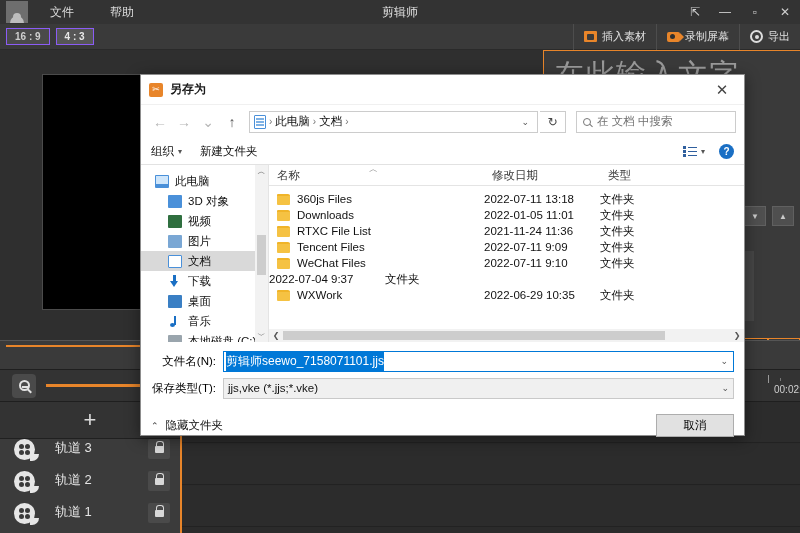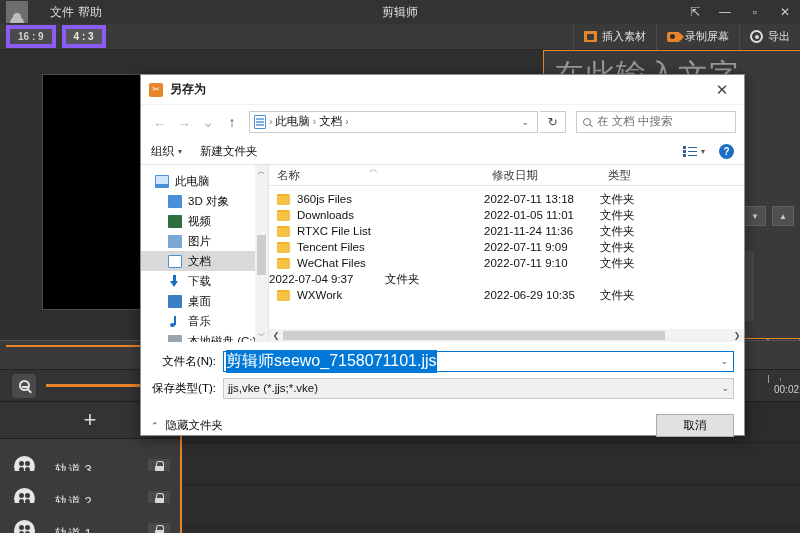--- a/index.html
+++ b/index.html
@@ -15,40 +15,40 @@
   .ed-titlebar {
     position: absolute; left:0; top:0; width:800px; height:24px;
     background:#333333; display:flex; align-items:center;
   }
   .avatar {
     width:22px; height:22px; margin-left:6px; background:#6e6e6e;
     display:flex; align-items:flex-end; justify-content:center; overflow:hidden;
   }
   .avatar .head { width:8px; height:8px; border-radius:50%; background:#bdbdbd; position:relative; top:-2px;}
   .avatar .body { width:14px; height:7px; border-radius:7px 7px 0 0; background:#bdbdbd; position:absolute; bottom:1px;}
-  .ed-menu { display:flex; gap:4px; margin-left:22px; }
+  .ed-menu { display:flex; gap:36px; margin-left:22px; }
   .ed-menu span { color:#dcdcdc; font-size:12px; }
   .ed-title {
     position:absolute; left:0; right:0; text-align:center;
     color:#e0e0e0; font-size:12px; pointer-events:none;
   }
   .win-ctrls { margin-left:auto; display:flex; align-items:center; height:24px; }
   .win-ctrls .wbtn {
     width:30px; height:24px; display:flex; align-items:center; justify-content:center;
     color:#cfcfcf; font-size:12px;
   }
   .restore-ico { color:#e8852a; font-size:13px; }
 
   .ed-subbar {
     position:absolute; left:0; top:24px; width:800px; height:26px;
     background:#3a3a3a; border-bottom:1px solid #2a2a2a; display:flex; align-items:center;
   }
   .ratio-btn {
     margin-left:6px; padding:2px 8px; font-size:10px; font-weight:bold;
-    color:#cfcfcf; background:#4a4a4a; border:4px solid #8b5cf6;
+    color:#cfcfcf; background:#4a4a4a; border:1px solid #8b5cf6;
   }
   .ratio-btn.sel { background:#565656; color:#e8e8e8; }
   .tool-group { margin-left:auto; display:flex; height:26px; }
   .tool-btn {
     display:flex; align-items:center; gap:5px; padding:0 10px;
     border-left:1px solid #4d4d4d; color:#e0e0e0; font-size:11px;
   }
   .ico-cam { width:13px; height:10px; background:#e8852a; border-radius:2px; position:relative; }
   .ico-cam:after { content:""; position:absolute; right:-4px; top:1px; border-left:4px solid #e8852a;
     border-top:4px solid transparent; border-bottom:4px solid transparent;}
@@ -118,21 +118,21 @@
   .ruler .tlabel { position:absolute; top:14px; font-size:10px; color:#cfcfcf; white-space:nowrap; }
 
   .ed-addrow {
     position:absolute; left:0; top:402px; width:180px; height:37px;
     background:#333333; display:flex; align-items:center; justify-content:center;
     border-bottom:1px solid #202020;
   }
   .plus { color:#dcdcdc; font-size:22px; font-weight:300; line-height:1; }
   .track {
     position:absolute; left:0; width:180px; height:41px; background:#3b3b3b;
-    display:flex; align-items:flex-end; border-bottom:1px solid #222;
+    display:flex; align-items:flex-start; border-bottom:1px solid #222;
   }
   .track-reel { margin-left:14px; width:23px;height:23px; position:relative; }
   .track-reel .circ{position:absolute;left:0;top:0;width:21px;height:21px;border-radius:50%;background:#e6e6e6;}
   .track-reel .h{position:absolute;width:5px;height:5px;border-radius:50%;background:#3b3b3b;}
   .track-reel .tail{position:absolute;right:-2px;bottom:1px;width:9px;height:7px;background:#e6e6e6;border-radius:0 0 8px 0;}
   .track-name { margin-left:18px; color:#e4e4e4; font-size:13px; }
   .lock-btn {
     margin-left:auto; margin-right:10px; width:22px;height:20px;background:#4a4a4a;
     display:flex;align-items:center;justify-content:center; border-radius:2px;
   }
@@ -245,21 +245,21 @@
   .hscroll .ar { width:14px; text-align:center; font-size:8px; color:#555; }
   .hscroll .th { height:9px; background:#cdcdcd; width:382px; }
 
   .dlg-form { padding:8px 10px 0 10px; background:#fff; }
   .frm-row { display:flex; align-items:center; height:22px; margin-bottom:5px; }
   .frm-lbl { width:72px; text-align:right; font-size:11.5px; padding-right:7px; }
   .frm-inp {
     flex:1; height:21px; border:1px solid #0078d7; display:flex; align-items:center;
     padding:0 2px; background:#fff;
   }
-  .sel-text { background:#0078d7; color:#fff; font-size:16px; padding:1px 0; }
+  .sel-text { background:#0078d7; color:#fff; font-size:12px; padding:1px 0; }
   .frm-inp .car { margin-left:auto; color:#555; font-size:9px; padding-right:3px;}
   .frm-sel {
     flex:1; height:21px; border:1px solid #c9c9c9; background:#f0f0f0; display:flex;
     align-items:center; padding:0 4px; font-size:11.5px; color:#111;
   }
   .frm-sel .car { margin-left:auto; color:#555; font-size:9px;}
   .dlg-foot { display:flex; align-items:center; padding:10px 10px 0 10px; }
   .hidefolder { display:flex; align-items:center; gap:7px; font-size:11.5px; color:#111; }
   .hidefolder .car { font-size:9px; color:#333; }
   .foot-btns { margin-left:auto; display:flex; gap:8px; }

